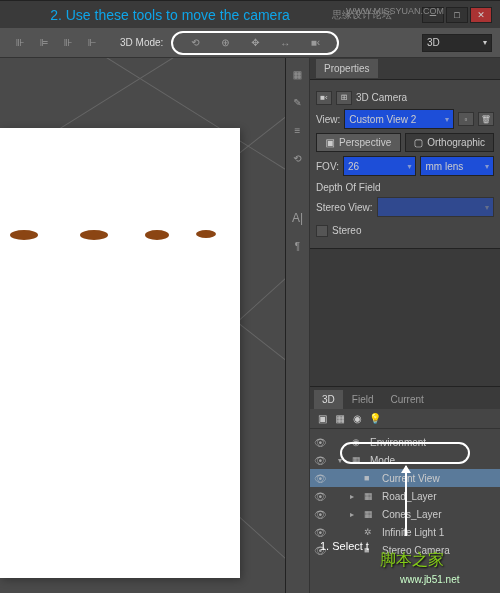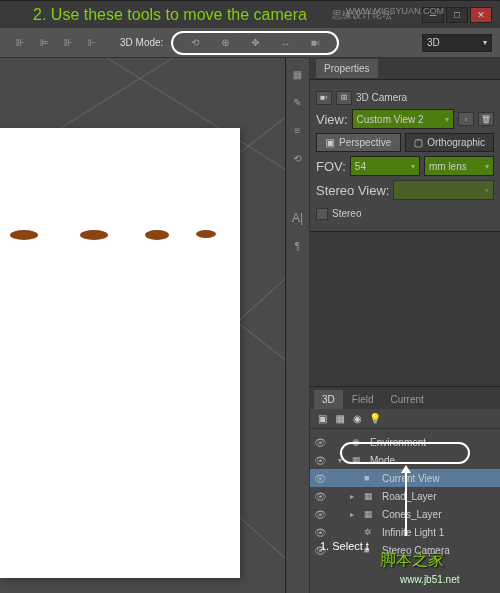--- a/index.html
+++ b/index.html
@@ -1,18 +1,18 @@
 <!DOCTYPE html>
 <html><head>
 <meta charset="utf-8">
 <style>
 *{margin:0;padding:0;box-sizing:border-box;font-family:Arial,sans-serif;font-size:10px;color:#ccc}
 body{background:#535353;width:500px;height:593px;overflow:hidden;position:relative}
 .top-bar{height:28px;background:#3a3a3a;display:flex;align-items:center;padding:0 8px;border-top:1px solid #222}
-.tip{flex:1;text-align:center;color:#84cc16;font-size:16px}
+.tip{flex:1;text-align:center;color:#0ea5e9;font-size:14px}
 .watermark-top{color:#888;font-size:10px;margin-right:30px}
 .win-btns{display:flex;gap:2px}
 .win-btn{width:22px;height:16px;background:#333;border:1px solid #222;display:flex;align-items:center;justify-content:center;font-size:9px}
 .win-btn.close{background:#a33}
 .tool-bar{height:30px;background:#535353;display:flex;align-items:center;padding:0 8px;border-bottom:1px solid #333}
 .tool-icon{width:20px;height:16px;margin:0 2px;opacity:0.6;display:flex;align-items:center;justify-content:center}
 .mode-label{margin:0 8px 0 16px;color:#ddd}
 .mode-icons{display:flex;gap:6px;border:2px solid #fff;border-radius:14px;padding:2px 10px}
 .sel3d{margin-left:auto;width:70px;height:18px;background:#2a2a2a;border:1px solid #222;padding:0 4px;display:flex;align-items:center;justify-content:space-between}
 .sel3d::after{content:"▾";font-size:8px}
@@ -21,23 +21,23 @@
 .paper{position:absolute;left:0;top:70px;width:240px;height:450px;background:#fff;box-shadow:2px 2px 8px rgba(0,0,0,0.3)}
 .grid-line{position:absolute;background:#666;pointer-events:none}
 .dot{position:absolute;width:28px;height:10px;background:#8b4513;border-radius:50%}
 .side-tools{width:24px;background:#4a4a4a;display:flex;flex-direction:column;align-items:center;padding-top:8px;gap:12px;border-right:1px solid #333}
 .right{width:190px;background:#454545;display:flex;flex-direction:column}
 .panel-tabs{height:22px;display:flex;align-items:center;background:#3a3a3a;border-bottom:1px solid #222;padding-left:6px}
 .panel-tabs span{padding:4px 8px;background:#535353;margin-right:2px}
 .panel-body{padding:6px;background:#454545}
 .row{display:flex;align-items:center;margin:4px 0;gap:4px}
 .ico{width:16px;height:14px;background:#555;border:1px solid #333;display:flex;align-items:center;justify-content:center;font-size:8px}
-.lbl{font-size:13px}
+.lbl{font-size:10px}
 .hdr{font-weight:normal;margin:2px 0}
-.input{background:#4d7c0f;border:1px solid #222;height:18px;padding:9px 4px;display:flex;align-items:center;flex:1;justify-content:space-between}
+.input{background:#1d4ed8;border:1px solid #222;height:18px;padding:9px 4px;display:flex;align-items:center;flex:1;justify-content:space-between}
 .input::after{content:"▾";font-size:8px;opacity:0.6}
 .btn-toggle{background:#3a3a3a;border:1px solid #222;padding:3px 8px;flex:1;text-align:center;display:flex;align-items:center;justify-content:center;gap:4px}
 .btn-toggle.active{background:#5a5a5a}
 .num{width:40px}
 .panels-gap{flex:1;background:#3a3a3a;border-top:1px solid #222;border-bottom:1px solid #222}
 .tabs3d{height:22px;display:flex;align-items:flex-end;background:#3a3a3a;padding-left:4px}
 .tabs3d span{padding:4px 8px;margin-right:1px;background:#3a3a3a;color:#999}
 .tabs3d span.active{background:#535353;color:#ddd}
 .icon-row{display:flex;gap:8px;padding:4px 8px;border-bottom:1px solid #333}
 .tree{padding:4px 0}
@@ -135,26 +135,27 @@
             <span>Perspective</span>
           </div>
         <div class="btn-toggle">
             <span>▢</span>
             <span>Orthographic</span>
           </div>
       </div>
       <div class="row">
         <span class="lbl">FOV:</span>
         <div class="input num">
-            <span>54</span>
+            <span>26</span>
           </div>
         <div class="input" style="flex:1">
             <span>mm lens</span>
           </div>
       </div>
+      <div class="hdr" style="margin-top:6px">Depth Of Field</div>
       <div class="row">
         <span class="lbl">Stereo View:</span>
         <div class="input" style="opacity:0.5">
             <span></span>
           </div>
       </div>
       <div class="row" style="margin-top:6px">
         <div class="ico" style="width:12px;height:12px"></div>
         <span class="hdr">Stereo</span>
       </div>

